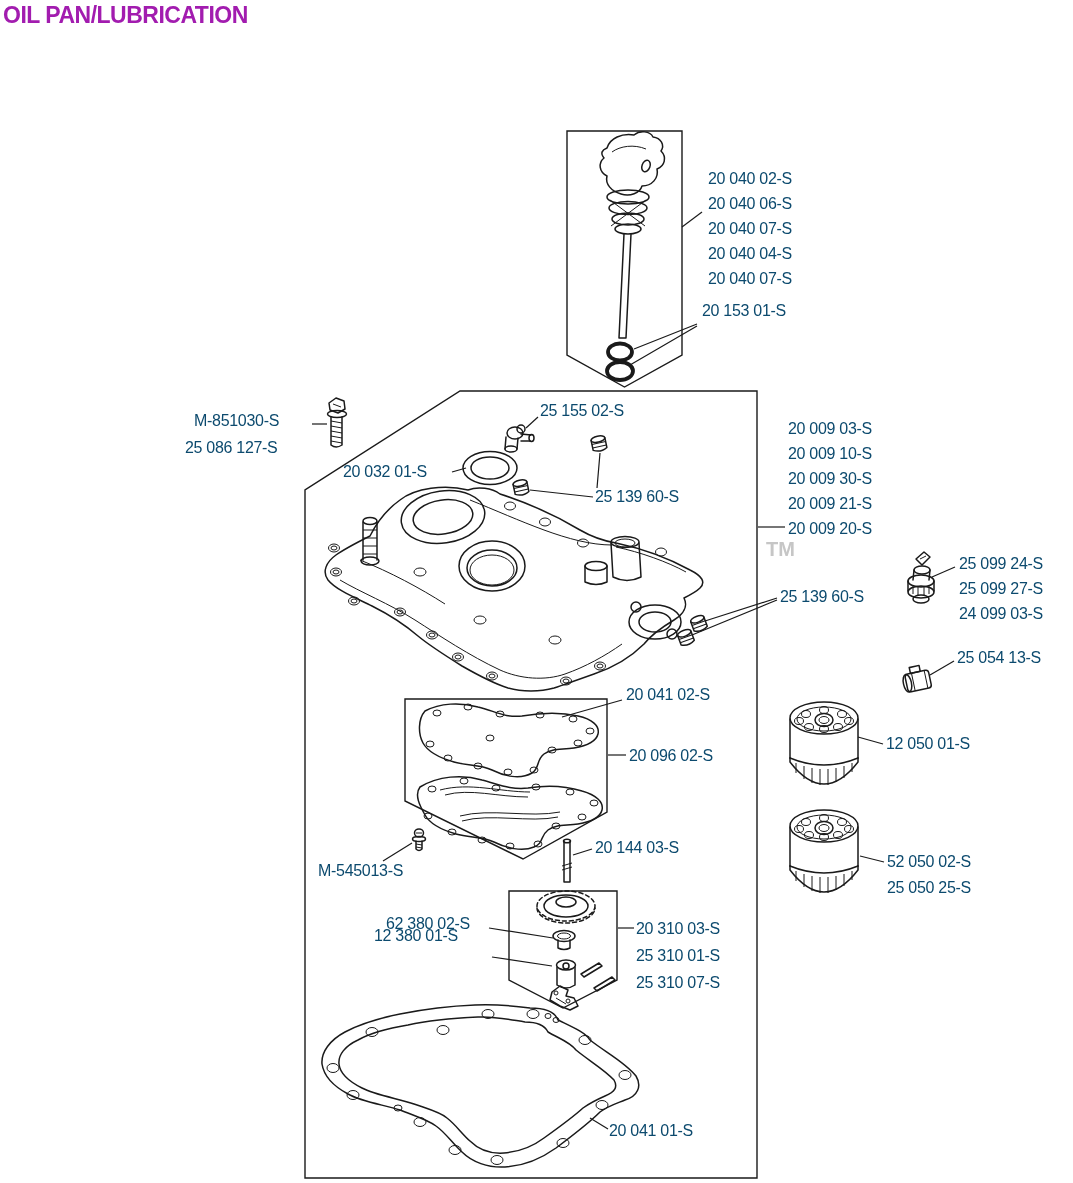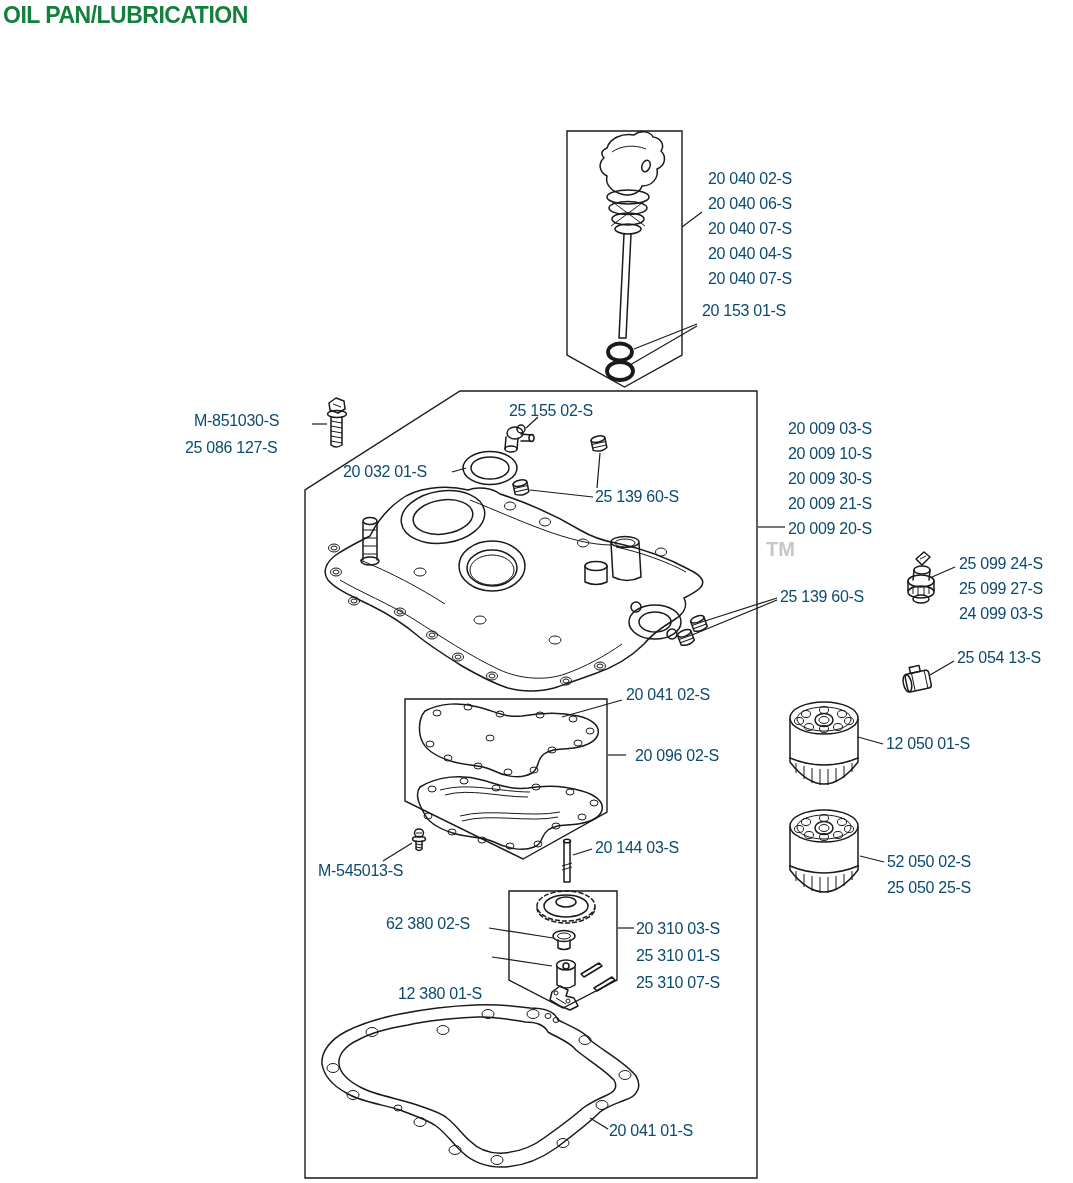--- a/index.html
+++ b/index.html
@@ -2,21 +2,21 @@
 <html><head>
 <meta charset="utf-8">
 <style>
   html,body{margin:0;padding:0;background:#fff;}
   .stage{position:relative;width:1073px;height:1183px;background:#ffffff;
          font-family:"Liberation Sans",sans-serif;overflow:hidden;}
   .art{position:absolute;left:0;top:0;}
   .lbl{position:absolute;font-weight:normal;font-size:16px;line-height:1;
        color:#0c4a6e;white-space:nowrap;letter-spacing:-0.3px;}
   .ttl{position:absolute;left:3px;top:2px;font-weight:bold;font-size:23px;
-       letter-spacing:-0.5px;color:#15803d;}
+       letter-spacing:-0.5px;color:#a21caf;}
   .wm{position:absolute;left:256px;top:532px;font-weight:bold;font-size:114px;
       line-height:1;color:#c6c6c6;letter-spacing:-6px;mix-blend-mode:multiply;
       pointer-events:none;}
   .wm-tm{position:absolute;left:766px;top:538px;font-weight:bold;font-size:20px;
       color:#c6c6c6;letter-spacing:0;mix-blend-mode:multiply;pointer-events:none;}
   svg .ln{fill:none;stroke:#1a1a1a;stroke-width:1.5;stroke-linecap:round;stroke-linejoin:round;}
   svg .ld{fill:none;stroke:#1a1a1a;stroke-width:1.2;}
   svg .bx{fill:none;stroke:#1a1a1a;stroke-width:1.4;}
   svg .th{fill:none;stroke:#1a1a1a;stroke-width:3.8;}
   svg .tn{fill:none;stroke:#1a1a1a;stroke-width:1;}
@@ -373,40 +373,40 @@
   <div class="ttl">OIL PAN/LUBRICATION</div>
 
   <div class="lbl" style="left:708px;top:171px;">20 040 02-S</div>
   <div class="lbl" style="left:708px;top:196px;">20 040 06-S</div>
   <div class="lbl" style="left:708px;top:221px;">20 040 07-S</div>
   <div class="lbl" style="left:708px;top:246px;">20 040 04-S</div>
   <div class="lbl" style="left:708px;top:271px;">20 040 07-S</div>
   <div class="lbl" style="left:702px;top:303px;">20 153 01-S</div>
   <div class="lbl" style="left:194px;top:413px;">M-851030-S</div>
   <div class="lbl" style="left:185px;top:440px;">25 086 127-S</div>
-  <div class="lbl" style="left:509px;top:403px;">25 155 02-S</div>
+  <div class="lbl" style="left:540px;top:403px;">25 155 02-S</div>
   <div class="lbl" style="left:343px;top:464px;">20 032 01-S</div>
   <div class="lbl" style="left:595px;top:489px;">25 139 60-S</div>
   <div class="lbl" style="left:788px;top:421px;">20 009 03-S</div>
   <div class="lbl" style="left:788px;top:446px;">20 009 10-S</div>
   <div class="lbl" style="left:788px;top:471px;">20 009 30-S</div>
   <div class="lbl" style="left:788px;top:496px;">20 009 21-S</div>
   <div class="lbl" style="left:788px;top:521px;">20 009 20-S</div>
   <div class="lbl" style="left:959px;top:556px;">25 099 24-S</div>
   <div class="lbl" style="left:959px;top:581px;">25 099 27-S</div>
   <div class="lbl" style="left:959px;top:606px;">24 099 03-S</div>
   <div class="lbl" style="left:780px;top:589px;">25 139 60-S</div>
   <div class="lbl" style="left:957px;top:650px;">25 054 13-S</div>
   <div class="lbl" style="left:626px;top:687px;">20 041 02-S</div>
   <div class="lbl" style="left:886px;top:736px;">12 050 01-S</div>
-  <div class="lbl" style="left:629px;top:748px;margin-left:6px;">20 096 02-S</div>
+  <div class="lbl" style="left:629px;top:748px;">20 096 02-S</div>
   <div class="lbl" style="left:887px;top:854px;">52 050 02-S</div>
   <div class="lbl" style="left:887px;top:880px;">25 050 25-S</div>
   <div class="lbl" style="left:595px;top:840px;">20 144 03-S</div>
   <div class="lbl" style="left:318px;top:863px;">M-545013-S</div>
   <div class="lbl" style="left:386px;top:916px;">62 380 02-S</div>
-  <div class="lbl" style="left:374px;top:986px;margin-left:24px;">12 380 01-S</div>
+  <div class="lbl" style="left:374px;top:928px;">12 380 01-S</div>
   <div class="lbl" style="left:636px;top:921px;">20 310 03-S</div>
   <div class="lbl" style="left:636px;top:948px;">25 310 01-S</div>
   <div class="lbl" style="left:636px;top:975px;">25 310 07-S</div>
   <div class="lbl" style="left:609px;top:1123px;">20 041 01-S</div>
 
 </div>
 
 </body></html>

